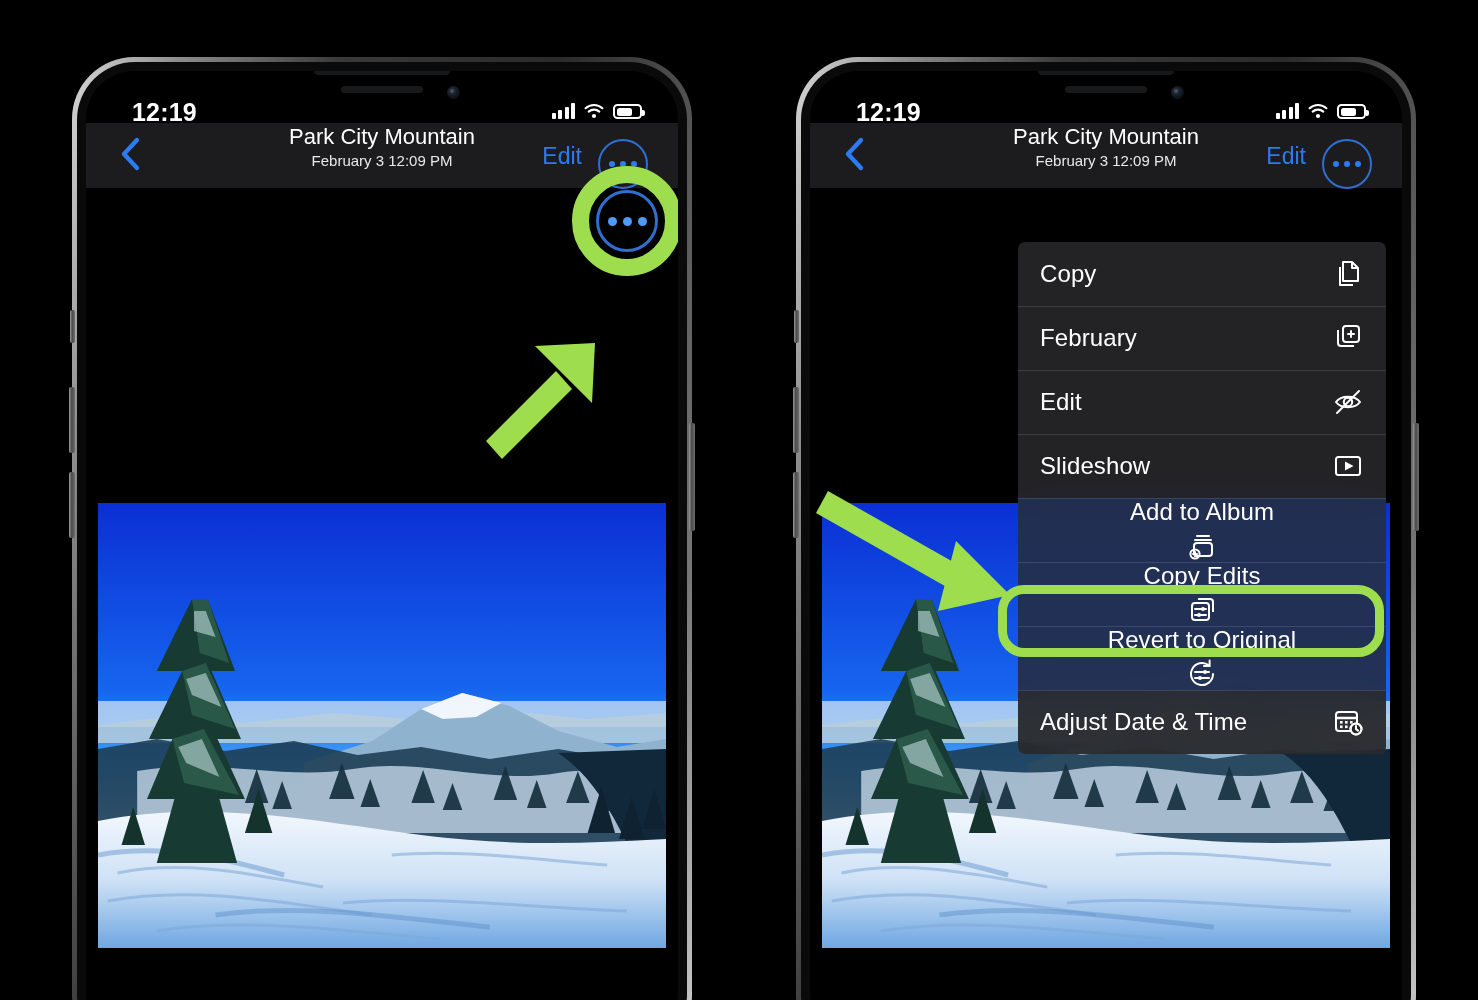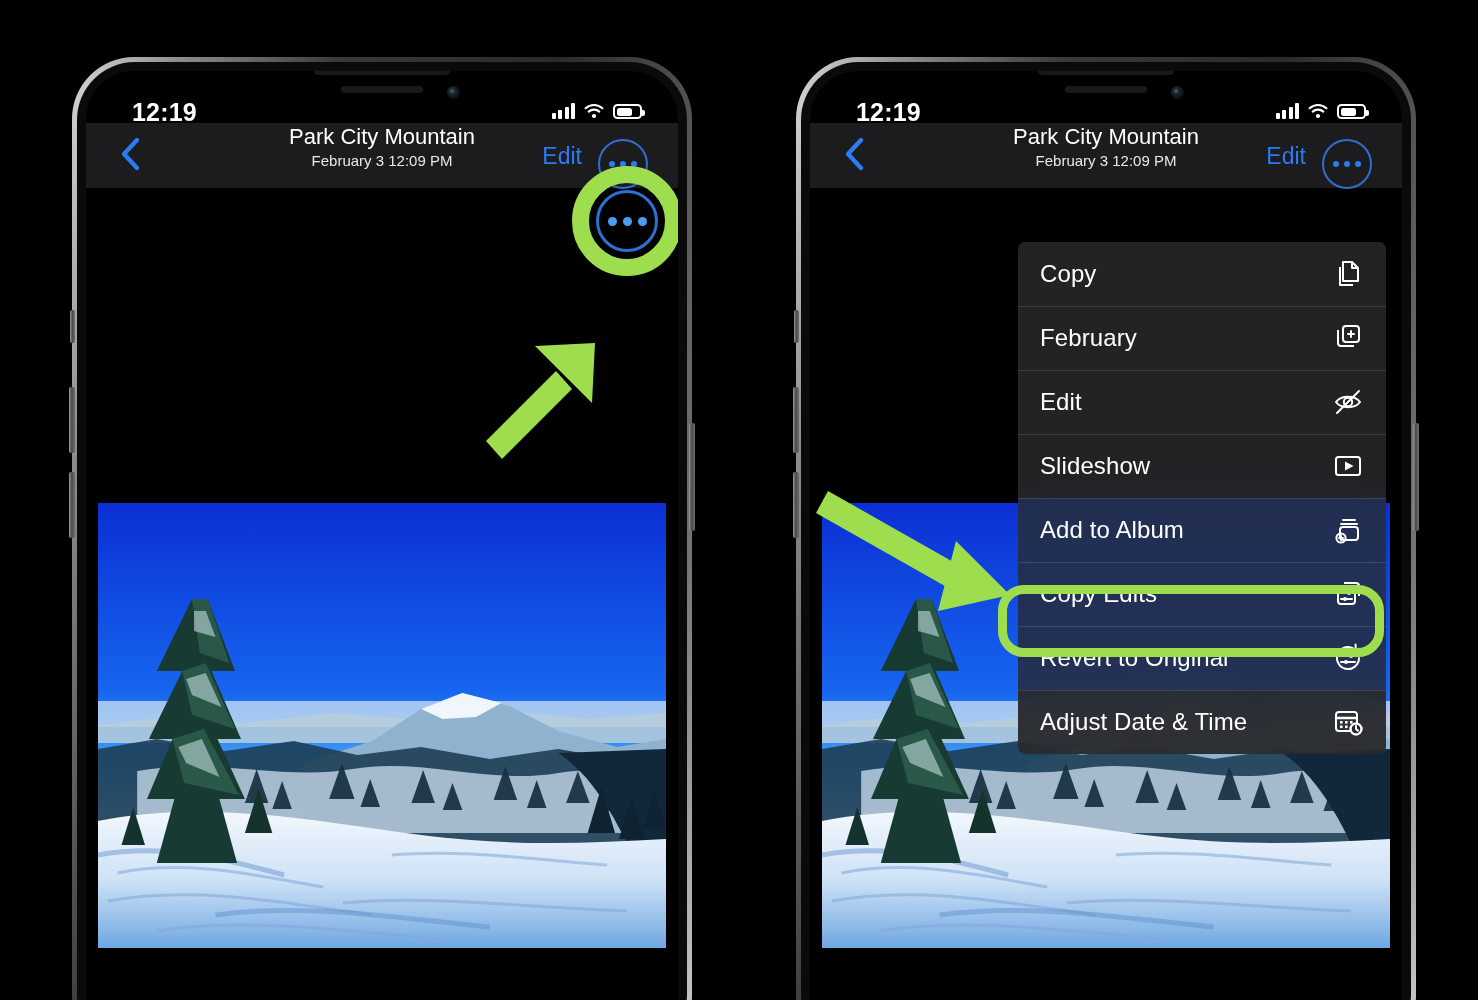--- a/index.html
+++ b/index.html
@@ -78,21 +78,21 @@
   .arrow-svg{position:absolute;z-index:29;pointer-events:none;overflow:visible;}
 
   
   .ctxmenu{position:absolute;z-index:25;left:208px;top:171px;width:368px;border-radius:7px;overflow:hidden;
            background:rgba(38,38,40,.93);backdrop-filter:blur(22px);}
   .ctxrow{position:relative;height:64px;display:flex;align-items:center;padding:0 22px 0 22px;
           box-sizing:border-box;cursor:pointer;}
   .ctxrow + .ctxrow::before{content:"";position:absolute;left:0;right:0;top:0;height:1px;background:rgba(255,255,255,.12);}
   .ctxrow .lbl{flex:1;font-size:24px;color:#fff;letter-spacing:.1px;}
   .ctxrow .ico{width:32px;height:32px;display:flex;align-items:center;justify-content:center;flex:0 0 auto;}
-  .ctxrow.translucent{background:rgba(30,60,130,.40);}
+  .ctxrow.translucent{background:rgba(30,60,130,.40);flex-direction:column;}
   .ctx-hl-box{position:absolute;z-index:28;left:188px;top:514px;width:386px;height:72px;
               border:9px solid #9ede4e;border-radius:26px;box-sizing:border-box;pointer-events:none;}
   svg{overflow:visible;}
 </style>
 </head>
 <body>
 
 <div class="stage">
 
   <div class="phone left">

